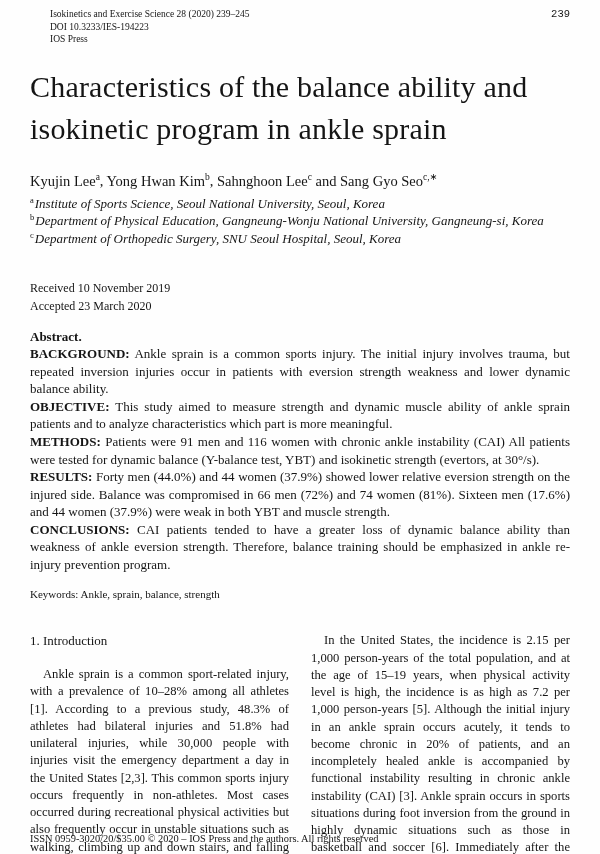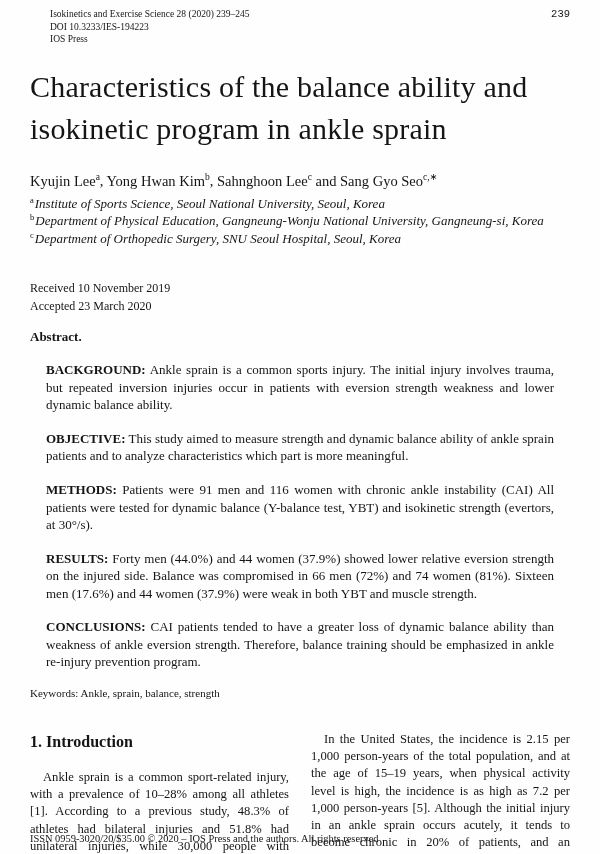--- a/index.html
+++ b/index.html
@@ -29,30 +29,30 @@
 
   .affils { margin-top:5px; font-size:13px; line-height:1.33; }
   .affils .aff { font-style:italic; }
   .affils sup { font-size:8.5px; font-style:normal; margin-right:1px; }
 
   .dates { margin-top:31px; font-size:12px; line-height:1.55; }
 
   
   .abstract { margin-top:12px; font-size:13px; line-height:1.35; text-align:justify; }
   .abstract .abs-head { font-weight:bold; }
-  .abstract p { margin:16px; }
+  .abstract p { margin:0; }
   .abstract b { font-weight:bold; }
 
   .keywords { margin-top:15px; font-size:11px; }
 
   
   .columns { display:flex; gap:22px; margin-top:32px; min-height:272px; }
   .col { flex:1 1 0; font-size:12.6px; line-height:1.37; text-align:justify;
          display:flex; flex-direction:column; }
-  .col h2 { font-size:16px; font-weight:bold; margin:0 0 16px 0; }
+  .col h2 { font-size:13px; font-weight:normal; margin:0 0 16px 0; }
   .col p.bodypar { margin:0; text-indent:13px; }
 
   .footnote { margin-top:auto; border-top:0.8px solid #2a2a2a; padding-top:4px;
               font-size:10.2px; line-height:1.33; text-align:justify; text-indent:9px; }
   .footnote sup { font-size:7.5px; }
 
   .pagefooter { position:absolute; left:30px; bottom:10px; font-size:10.4px; }
 </style>
 </head>
 <body>
@@ -82,21 +82,21 @@
   </div>
 
   <div class="dates">
     <div>Received 10 November 2019</div>
     <div>Accepted 23 March 2020</div>
   </div>
 
   <div class="abstract">
     <div class="abs-head">Abstract.</div>
     <p><b>BACKGROUND:</b> <span>Ankle sprain is a common sports injury. The initial injury involves trauma, but repeated inversion injuries occur in patients with eversion strength weakness and lower dynamic balance ability.</span></p>
-    <p><b>OBJECTIVE:</b> <span>This study aimed to measure strength and dynamic balance ability of ankle sprain patients and to analyze characteristics which part is more meaningful.</span></p>
+    <p><b>OBJECTIVE:</b> <span>This study aimed to measure strength and dynamic muscle ability of ankle sprain patients and to analyze characteristics which part is more meaningful.</span></p>
     <p><b>METHODS:</b> <span>Patients were 91 men and 116 women with chronic ankle instability (CAI) All patients were tested for dynamic balance (Y-balance test, YBT) and isokinetic strength (evertors, at 30°/s).</span></p>
     <p><b>RESULTS:</b> <span>Forty men (44.0%) and 44 women (37.9%) showed lower relative eversion strength on the injured side. Balance was compromised in 66 men (72%) and 74 women (81%). Sixteen men (17.6%) and 44 women (37.9%) were weak in both YBT and muscle strength.</span></p>
     <p><b>CONCLUSIONS:</b> <span>CAI patients tended to have a greater loss of dynamic balance ability than weakness of ankle eversion strength. Therefore, balance training should be emphasized in ankle re-injury prevention program.</span></p>
   </div>
 
   <div class="keywords"><span>Keywords:</span> <span>Ankle, sprain, balance, strength</span></div>
 
   <div class="columns">
     <div class="col">
       <h2>1. Introduction</h2>

